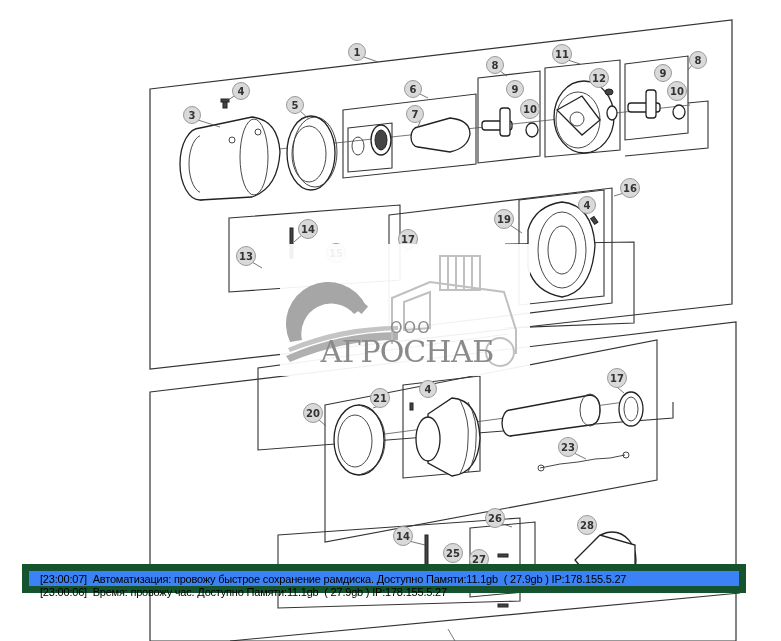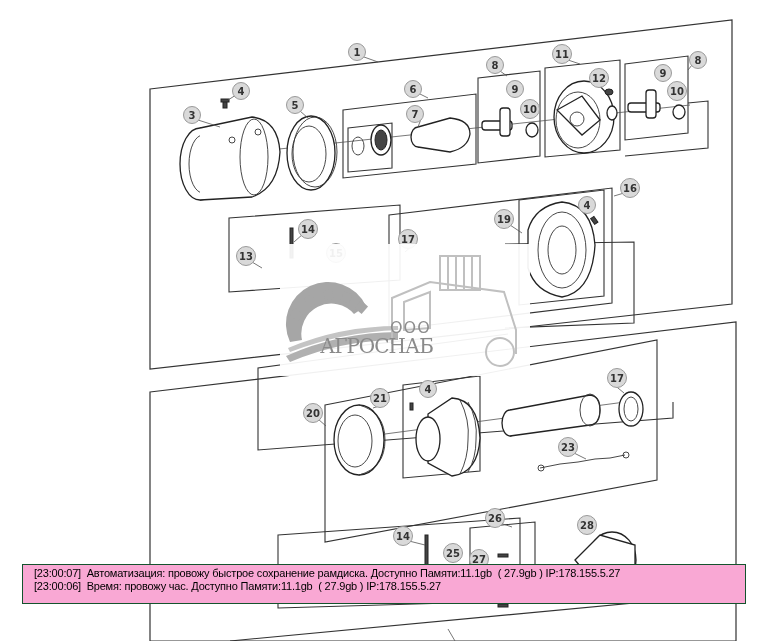--- a/index.html
+++ b/index.html
@@ -10,22 +10,22 @@
   .panel { fill:#ffffff; stroke:#333333; stroke-width:1.2; }
   .frame { fill:none; stroke:#333333; stroke-width:1.1; }
   .axis { fill:none; stroke:#555555; stroke-width:0.8; }
   .part { fill:#ffffff; stroke:#222222; stroke-width:1.3; }
   .part-thin { fill:none; stroke:#333333; stroke-width:0.9; }
   .part-dark { fill:#444444; stroke:#222222; stroke-width:1; }
   .leader { stroke:#555555; stroke-width:0.8; fill:none; }
   #watermark { position:absolute; left:280px; top:244px; width:250px; height:132px; background:rgba(255,255,255,0.93); pointer-events:none; }
   #watermark svg { position:absolute; left:0; top:0; }
   #wm-ooo { position:absolute; left:110px; top:74px; font-family:"DejaVu Sans", sans-serif; font-size:16px; color:#8c8c8c; letter-spacing:1px; }
-  #wm-name { position:absolute; left:40px; top:90px; font-family:"DejaVu Serif", serif; font-size:20px; color:#8a8a8a; letter-spacing:-1px; }
-  #log-panel { position:absolute; left:22px; top:564px; width:724px; height:40px; background:#f9a8d4; border:1px solid #14532d; box-sizing:border-box; padding:2px 0 0 11px; }
+  #wm-name { position:absolute; left:40px; top:90px; font-family:"DejaVu Serif", serif; font-size:30px; color:#8a8a8a; letter-spacing:-1px; }
+  #log-panel { position:absolute; left:22px; top:564px; width:724px; height:29px; background:#3b82f6; border:7px solid #14532d; box-sizing:border-box; padding:2px 0 0 11px; }
   .log-line { font-family:"Liberation Sans", sans-serif; font-size:11px; line-height:13px; color:#000000; white-space:pre; letter-spacing:-0.2px; }
 </style>
 </head>
 <body>
 
 <svg id="diagram" viewBox="0 0 781 641" xmlns="http://www.w3.org/2000/svg">
 
   <g>
     <polygon class="panel" points="150,89 732,20 732,304 150,369"></polygon>
 

